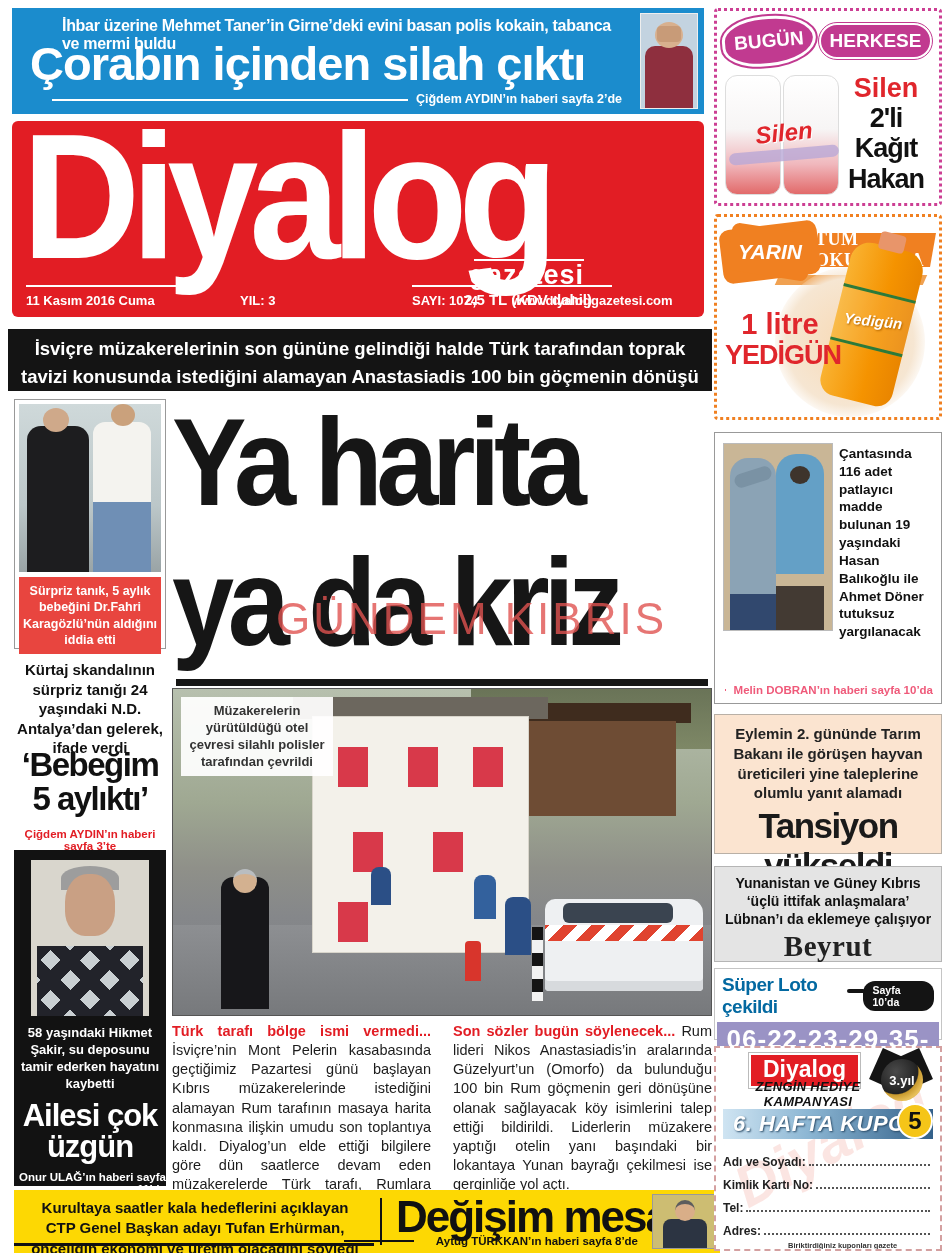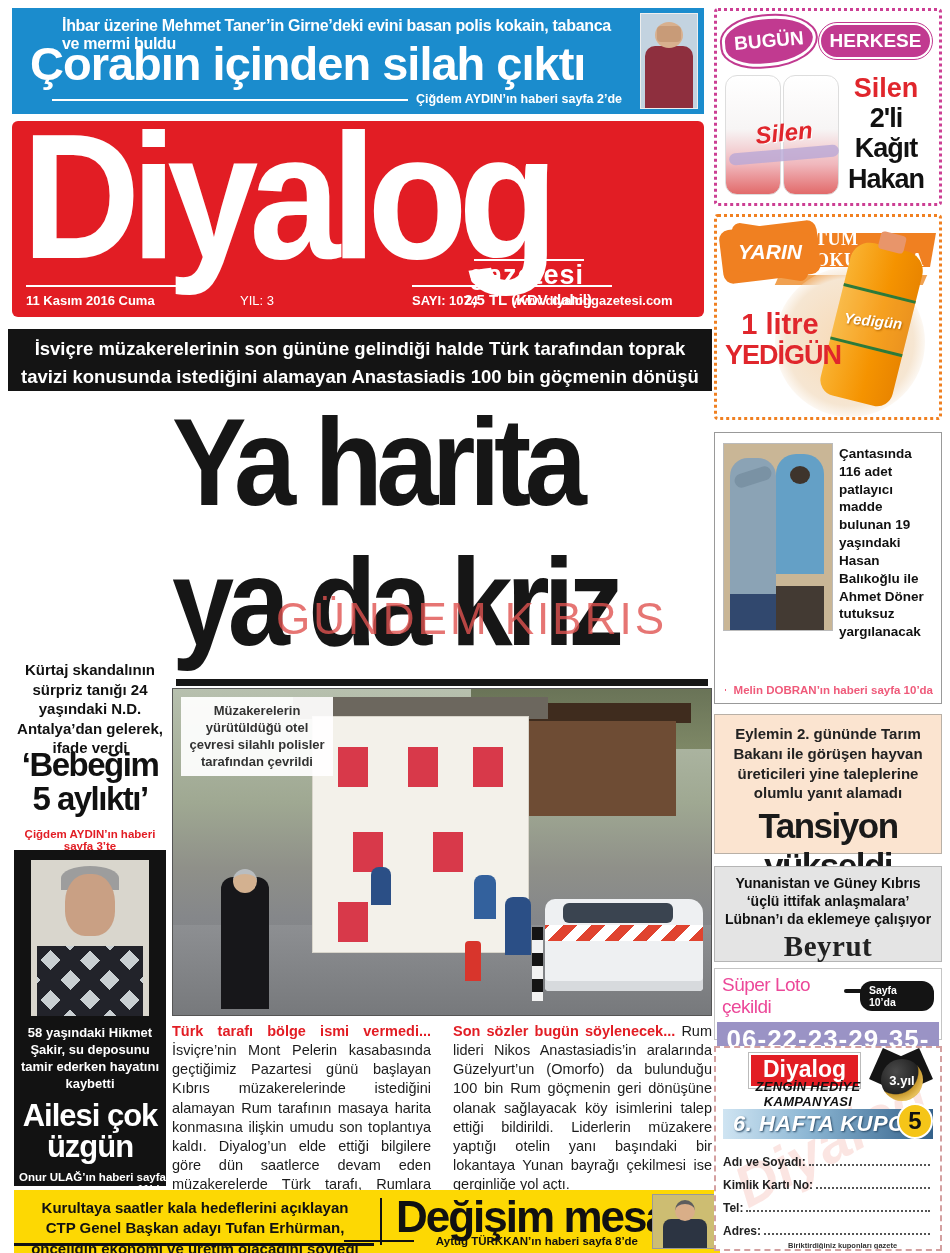--- a/index.html
+++ b/index.html
@@ -18,21 +18,21 @@
   .tb-head { position:absolute; left:14px; top:8px; width:28px; height:26px; background:#d8b08e; border-radius:50%; }
   .tb-hands { position:absolute; left:16px; top:12px; width:24px; height:16px; background:#c89b78; border-radius:4px; }
   .tb-sweater { position:absolute; left:4px; top:32px; width:48px; height:64px; background:#8e2f3e; border-radius:10px 10px 0 0; }
 
   
   .masthead { left:12px; top:121px; width:692px; height:196px; background:#e21d24; border-radius:6px; color:#fff; overflow:hidden; }
   .mh-title { position:absolute; left:10px; top:-26px; font-size:178px; font-weight:bold; letter-spacing:-10px; transform:scaleX(0.92); transform-origin:left top; line-height:1.15; white-space:nowrap; }
   .mh-sub { position:absolute; right:120px; bottom:26px; font-size:27px; font-weight:bold; letter-spacing:1px; }
   .mh-price { position:absolute; right:112px; bottom:9px; font-size:15px; font-weight:bold; }
   .mh-date { position:absolute; left:14px; bottom:9px; font-size:13px; font-weight:bold; }
-  .mh-year { position:absolute; left:228px; bottom:9px; font-size:13px; font-weight:normal; }
+  .mh-year { position:absolute; left:228px; bottom:9px; font-size:13px; font-weight:bold; }
   .mh-issue { position:absolute; left:400px; bottom:9px; font-size:13px; font-weight:bold; }
   .mh-site { position:absolute; left:500px; bottom:9px; font-size:13px; font-weight:bold; }
   .mh-rule1 { position:absolute; left:14px; bottom:30px; width:150px; border-bottom:2px solid #fff; }
   .mh-rule2 { position:absolute; left:400px; bottom:30px; width:200px; border-bottom:2px solid #fff; }
   .mh-rule3 { position:absolute; right:120px; bottom:56px; width:110px; border-bottom:2px solid #fff; }
 
   
   .lead-banner { left:8px; top:329px; width:704px; height:62px; background:#141414; color:#fff; text-align:center; font-size:18.5px; font-weight:bold; line-height:1.5; padding:6px 10px 0 10px; }
 
   
@@ -164,21 +164,21 @@
 
   .beirutbox { left:714px; top:866px; width:228px; height:96px; background:#e4e4e4; border:1px solid #b5b5b5; text-align:center; padding:7px 6px 0 6px; }
   .bx-kicker { font-size:14px; font-weight:bold; line-height:1.3; color:#111; }
   .bx-headline { font-family:"Liberation Serif",serif; font-size:29px; font-weight:bold; color:#222; margin-top:1px; letter-spacing:0.5px; }
   .bx-credit { display:flex; align-items:center; gap:8px; padding:0 4px; margin-top:0px; }
   .bx-credit .rule { flex:1; border-bottom:2px solid #e21d24; }
   .bx-credit .txt { color:#e21d24; font-size:12px; font-weight:bold; white-space:nowrap; }
 
   .lotto { left:714px; top:968px; width:228px; height:72px; background:#fff; border:1px solid #c5c5c5; }
   .lt-row { display:flex; align-items:center; justify-content:space-between; padding:5px 7px 4px 7px; }
-  .lt-title { font-size:19px; font-weight:normal; color:#ec4899; letter-spacing:-0.5px; }
+  .lt-title { font-size:19px; font-weight:bold; color:#0369a1; letter-spacing:-0.5px; }
   .lt-pill { background:#141414; color:#fff; font-size:10.5px; font-weight:bold; border-radius:12px; padding:3px 9px; position:relative; }
   .lt-pill::before { content:""; position:absolute; left:-16px; top:8px; width:18px; height:4px; background:#141414; border-radius:2px; }
   .lt-numbers { height:34px; margin:0 2px; background:#9a93c5; color:#fff; font-size:26px; font-weight:bold; text-align:center; line-height:34px; letter-spacing:1px; }
 
   .coupon { left:714px; top:1046px; width:228px; height:205px; background:#fff; border:2px dashed #d4a0a0; padding:5px 7px; overflow:hidden; }
   .cp-wm { position:absolute; left:10px; top:60px; font-size:58px; font-weight:bold; font-style:italic; color:rgba(240,160,150,0.28); transform:rotate(-28deg); z-index:0; }
   .cp-head { position:relative; height:56px; z-index:1; }
   .cp-logo { position:absolute; left:26px; top:0; background:#e21d24; color:#fff; font-size:23px; font-weight:bold; padding:1px 12px 3px 12px; border:2px solid #fff; box-shadow:0 0 0 1px #bbb; }
   .cp-medal { position:absolute; right:0px; top:-2px; width:64px; height:50px; }
   .cp-ribbon { position:absolute; top:0; width:22px; height:34px; background:#141414; }
@@ -224,20 +224,30 @@
     <div class="mh-date">11 Kasım 2016 Cuma</div>
     <div class="mh-year">YIL: 3</div>
     <div class="mh-issue">SAYI: 1074</div>
     <div class="mh-site">www.diyaloggazetesi.com</div>
     <div class="mh-sub">gazetesi</div>
     <div class="mh-price">2,5 TL (KDV dahil)</div>
   </div>
 
   <div class="abs lead-banner">İsviçre müzakerelerinin son gününe gelindiği halde Türk tarafından toprak tavizi konusunda istediğini alamayan Anastasiadis 100 bin göçmenin dönüşü ve Güzelyurt konusunda ısrar ediyor</div>
 
+  <div class="abs lc-photobox">
+    <div class="lc-photo">
+      <div class="lc-man-dark"></div>
+      <div class="lc-man-dark-head"></div>
+      <div class="lc-man-white"></div>
+      <div class="lc-man-white-head"></div>
+      <div class="lc-man-jeans"></div>
+    </div>
+    <div class="lc-caption">Sürpriz tanık, 5 aylık bebeğini Dr.Fahri Karagözlü’nün aldığını iddia etti</div>
+  </div>
   <div class="abs lc-kicker">Kürtaj skandalının sürpriz tanığı 24 yaşındaki N.D. Antalya’dan gelerek, ifade verdi</div>
   <div class="abs lc-headline">‘Bebeğim 5 aylıktı’</div>
   <div class="abs lc-credit">Çiğdem AYDIN’ın haberi sayfa 3’te</div>
 
   <div class="abs obit">
     <div class="obit-photo">
       <div class="obit-hair"></div>
       <div class="obit-head"></div>
       <div class="obit-sweater"></div>
     </div>

